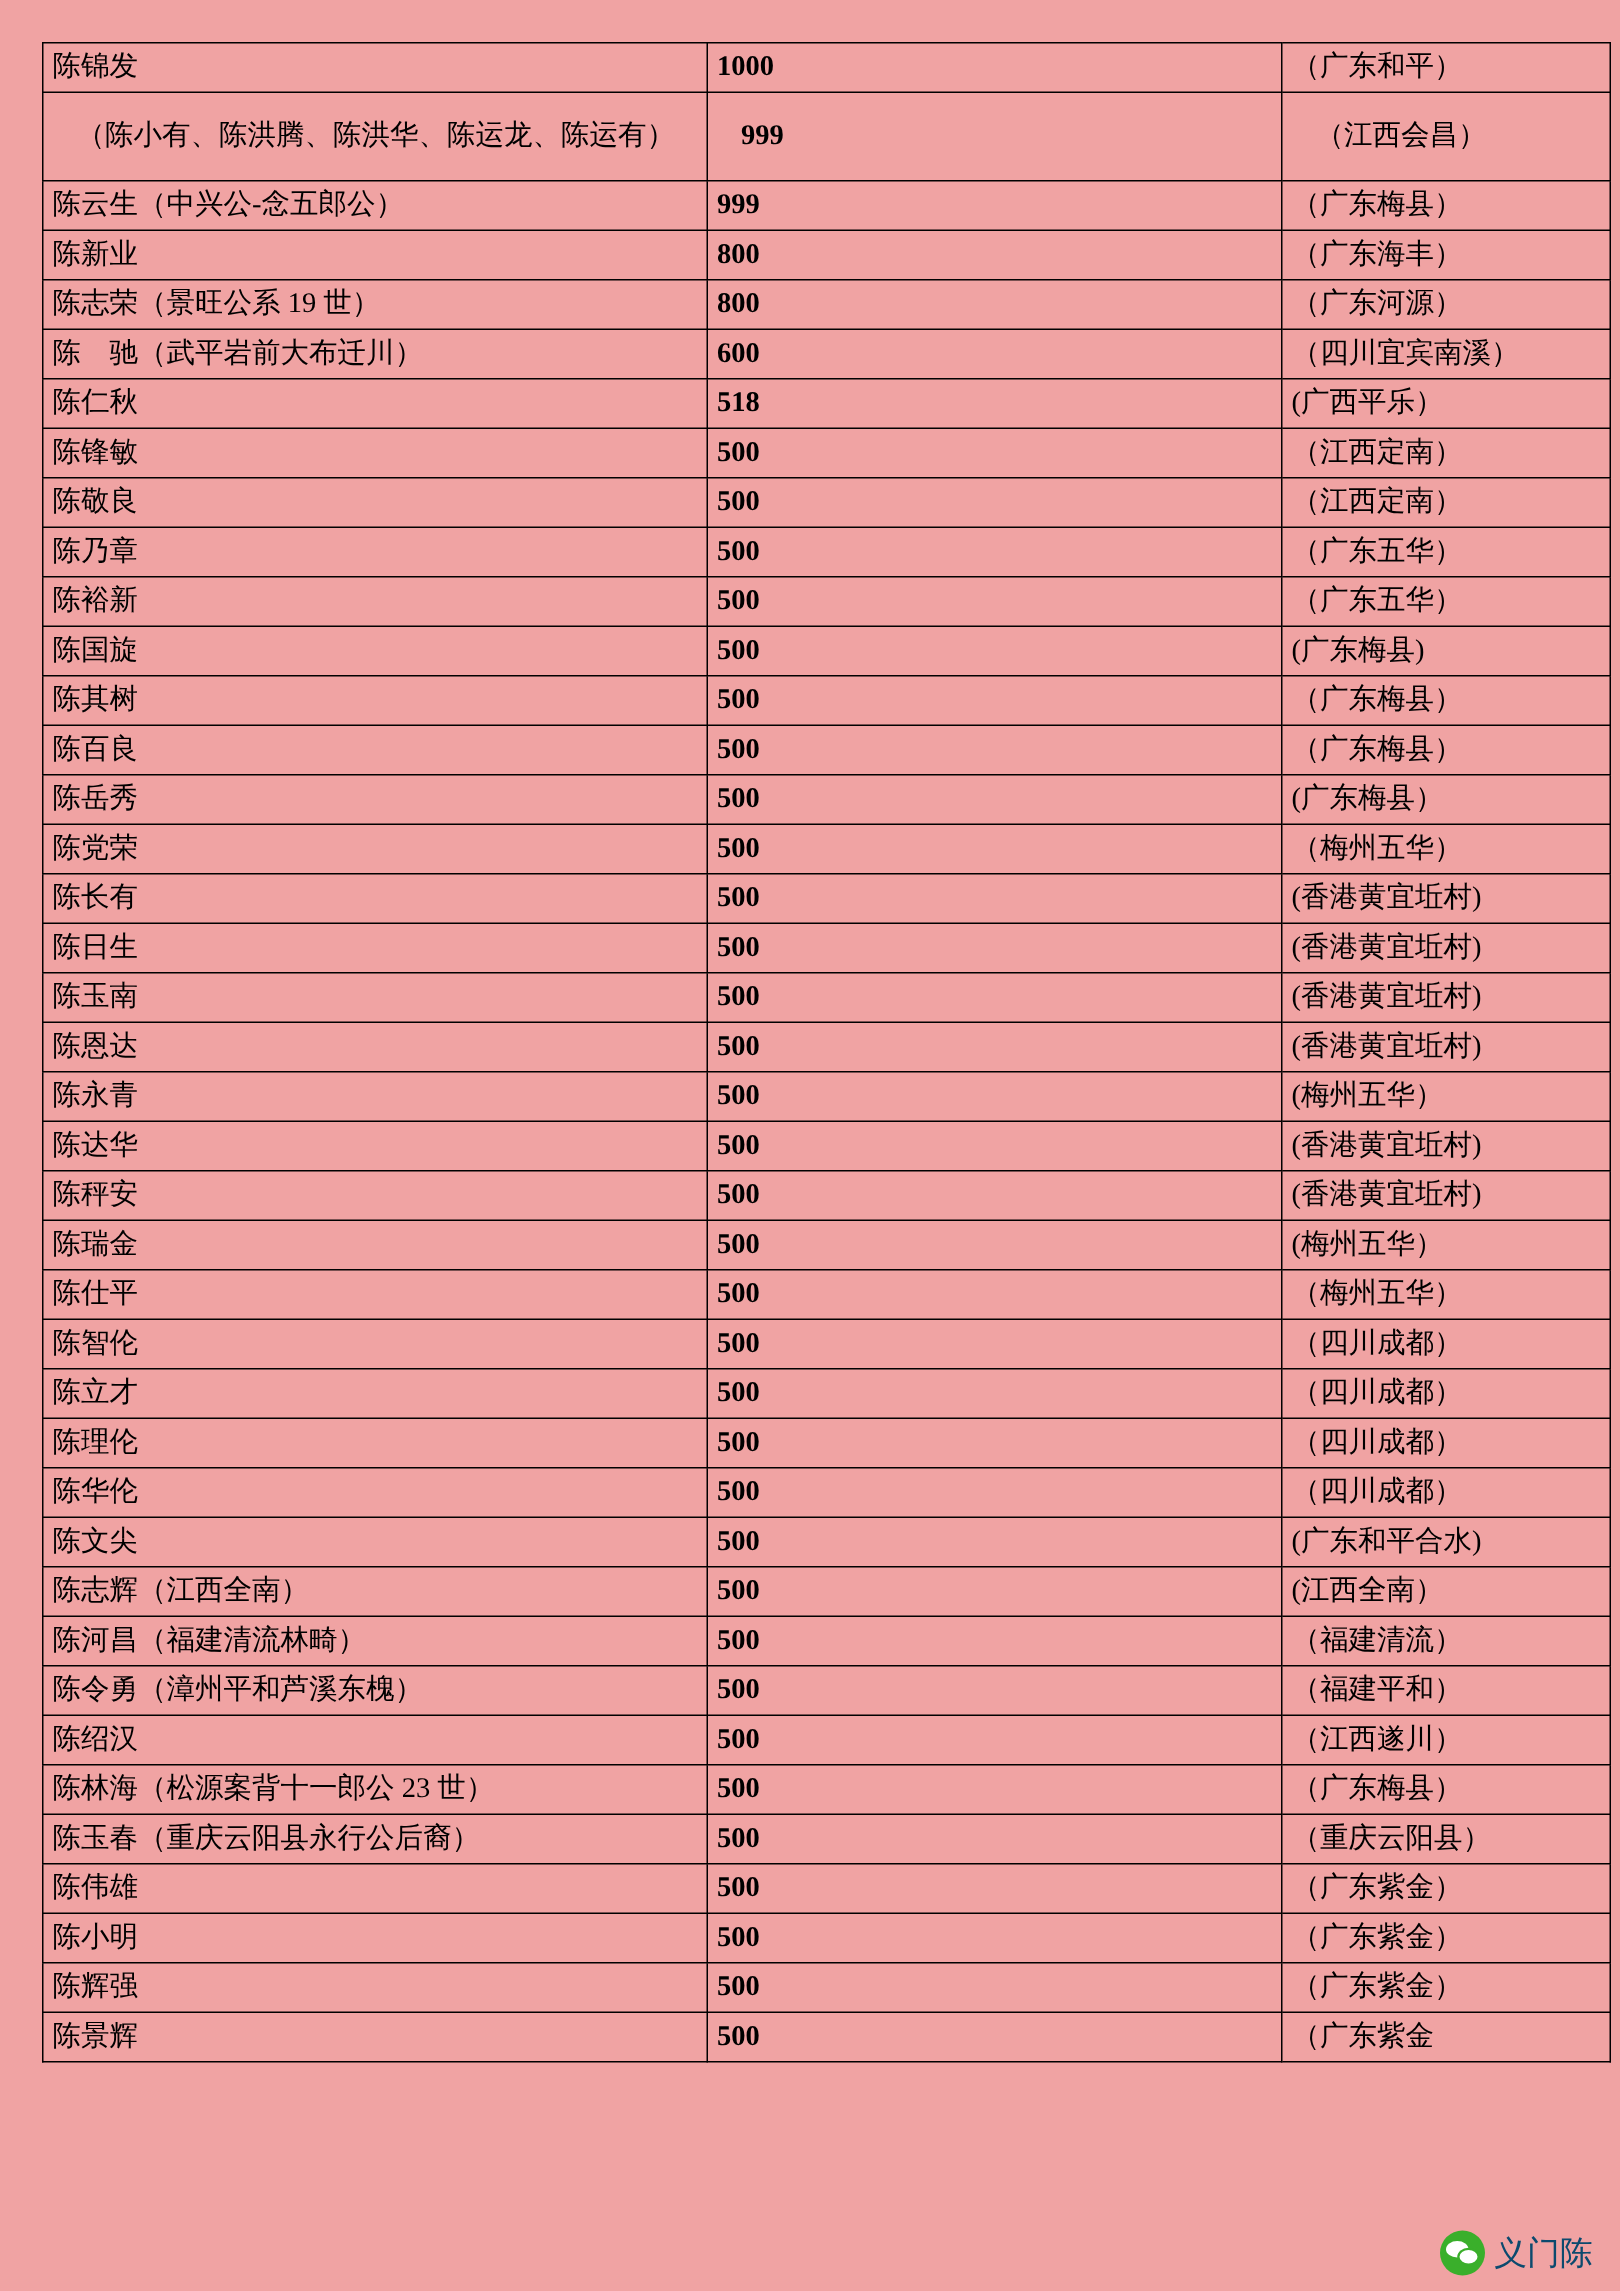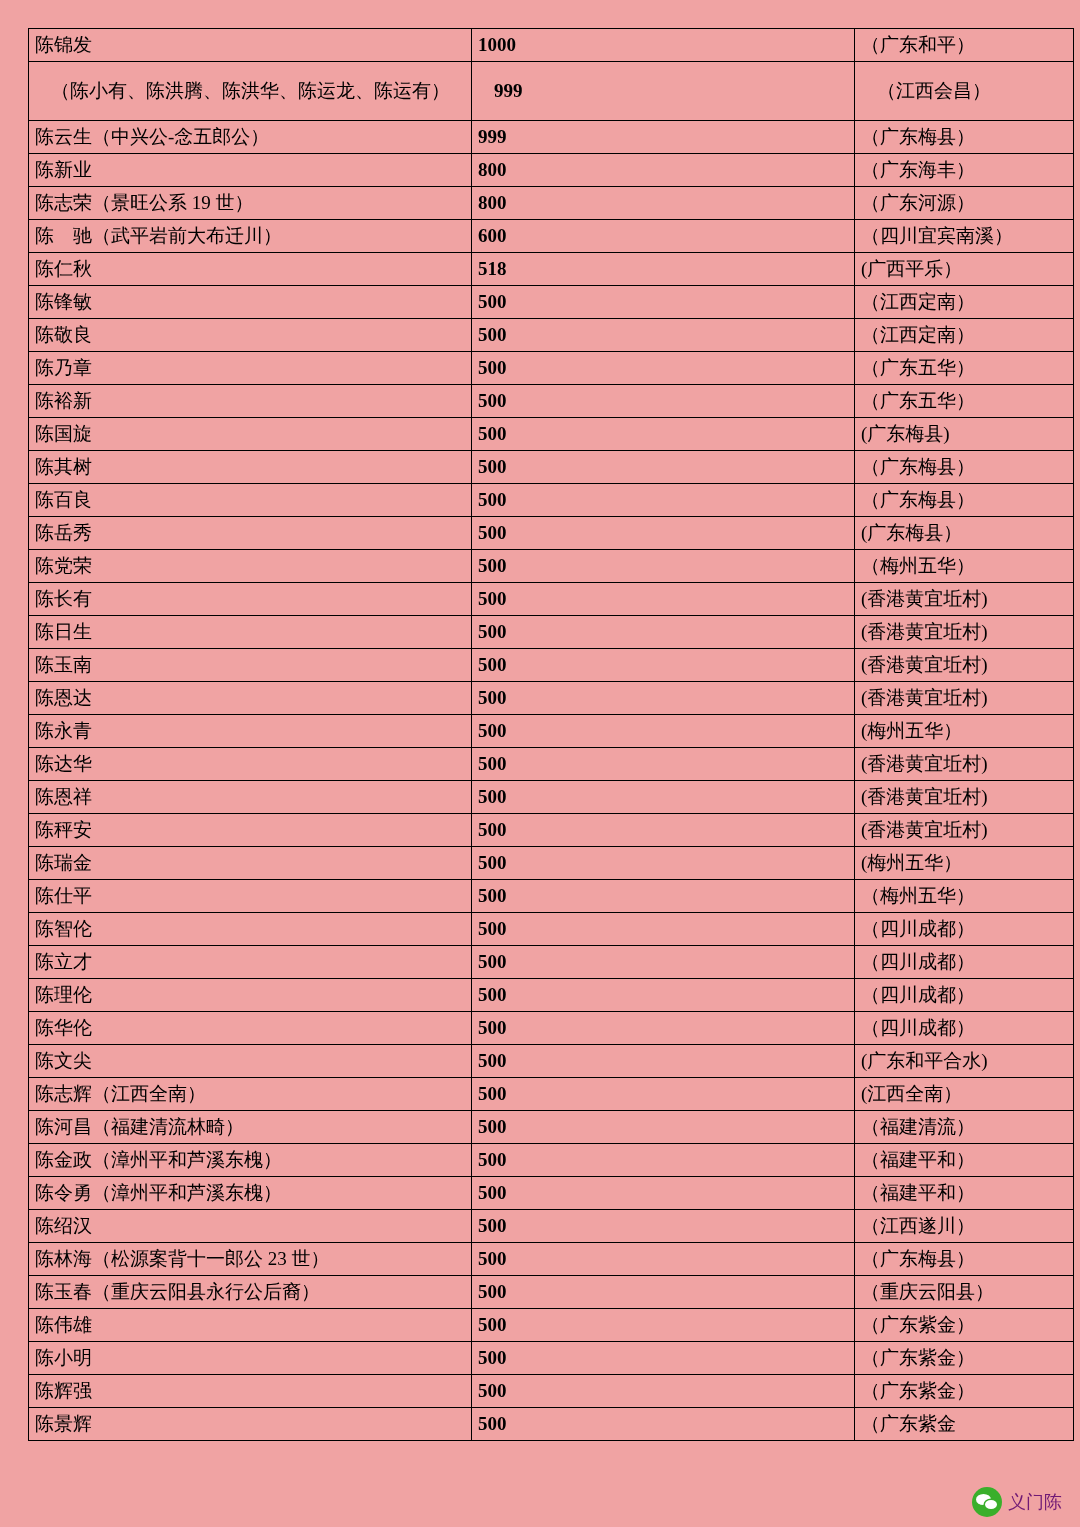--- a/index.html
+++ b/index.html
@@ -91,22 +91,22 @@
     top: 7px;
   }
   .wx-badge .wx-logo::after {
     width: 12px;
     height: 9px;
     left: 13px;
     top: 13px;
     box-shadow: 0 0 0 1.5px #3aaf2b;
   }
   .wx-badge .wx-text {
-    font-size: 18px;
-    color: #701a75;
+    font-size: 22px;
+    color: #0c4a6e;
     font-family: "Liberation Sans", sans-serif;
   }
 </style>
 </head>
 <body>
 
 <div id="sheet">
   <table class="donation-table">
     <tbody>
         <tr>
@@ -213,25 +213,20 @@
           <td class="col-name">陈永青</td>
           <td class="col-amount">500</td>
           <td class="col-place">(梅州五华）</td>
         </tr>
         <tr>
           <td class="col-name">陈达华</td>
           <td class="col-amount">500</td>
           <td class="col-place">(香港黄宜坵村)</td>
         </tr>
         <tr>
-          <td class="col-name">陈恩祥</td>
-          <td class="col-amount">500</td>
-          <td class="col-place">(香港黄宜坵村)</td>
-        </tr>
-        <tr>
           <td class="col-name">陈秤安</td>
           <td class="col-amount">500</td>
           <td class="col-place">(香港黄宜坵村)</td>
         </tr>
         <tr>
           <td class="col-name">陈瑞金</td>
           <td class="col-amount">500</td>
           <td class="col-place">(梅州五华）</td>
         </tr>
         <tr>
@@ -266,25 +261,20 @@
         </tr>
         <tr>
           <td class="col-name">陈志辉（江西全南）</td>
           <td class="col-amount">500</td>
           <td class="col-place">(江西全南）</td>
         </tr>
         <tr>
           <td class="col-name">陈河昌（福建清流林畸）</td>
           <td class="col-amount">500</td>
           <td class="col-place">（福建清流）</td>
-        </tr>
-        <tr>
-          <td class="col-name">陈金政（漳州平和芦溪东槐）</td>
-          <td class="col-amount">500</td>
-          <td class="col-place">（福建平和）</td>
         </tr>
         <tr>
           <td class="col-name">陈令勇（漳州平和芦溪东槐）</td>
           <td class="col-amount">500</td>
           <td class="col-place">（福建平和）</td>
         </tr>
         <tr>
           <td class="col-name">陈绍汉</td>
           <td class="col-amount">500</td>
           <td class="col-place">（江西遂川）</td>

